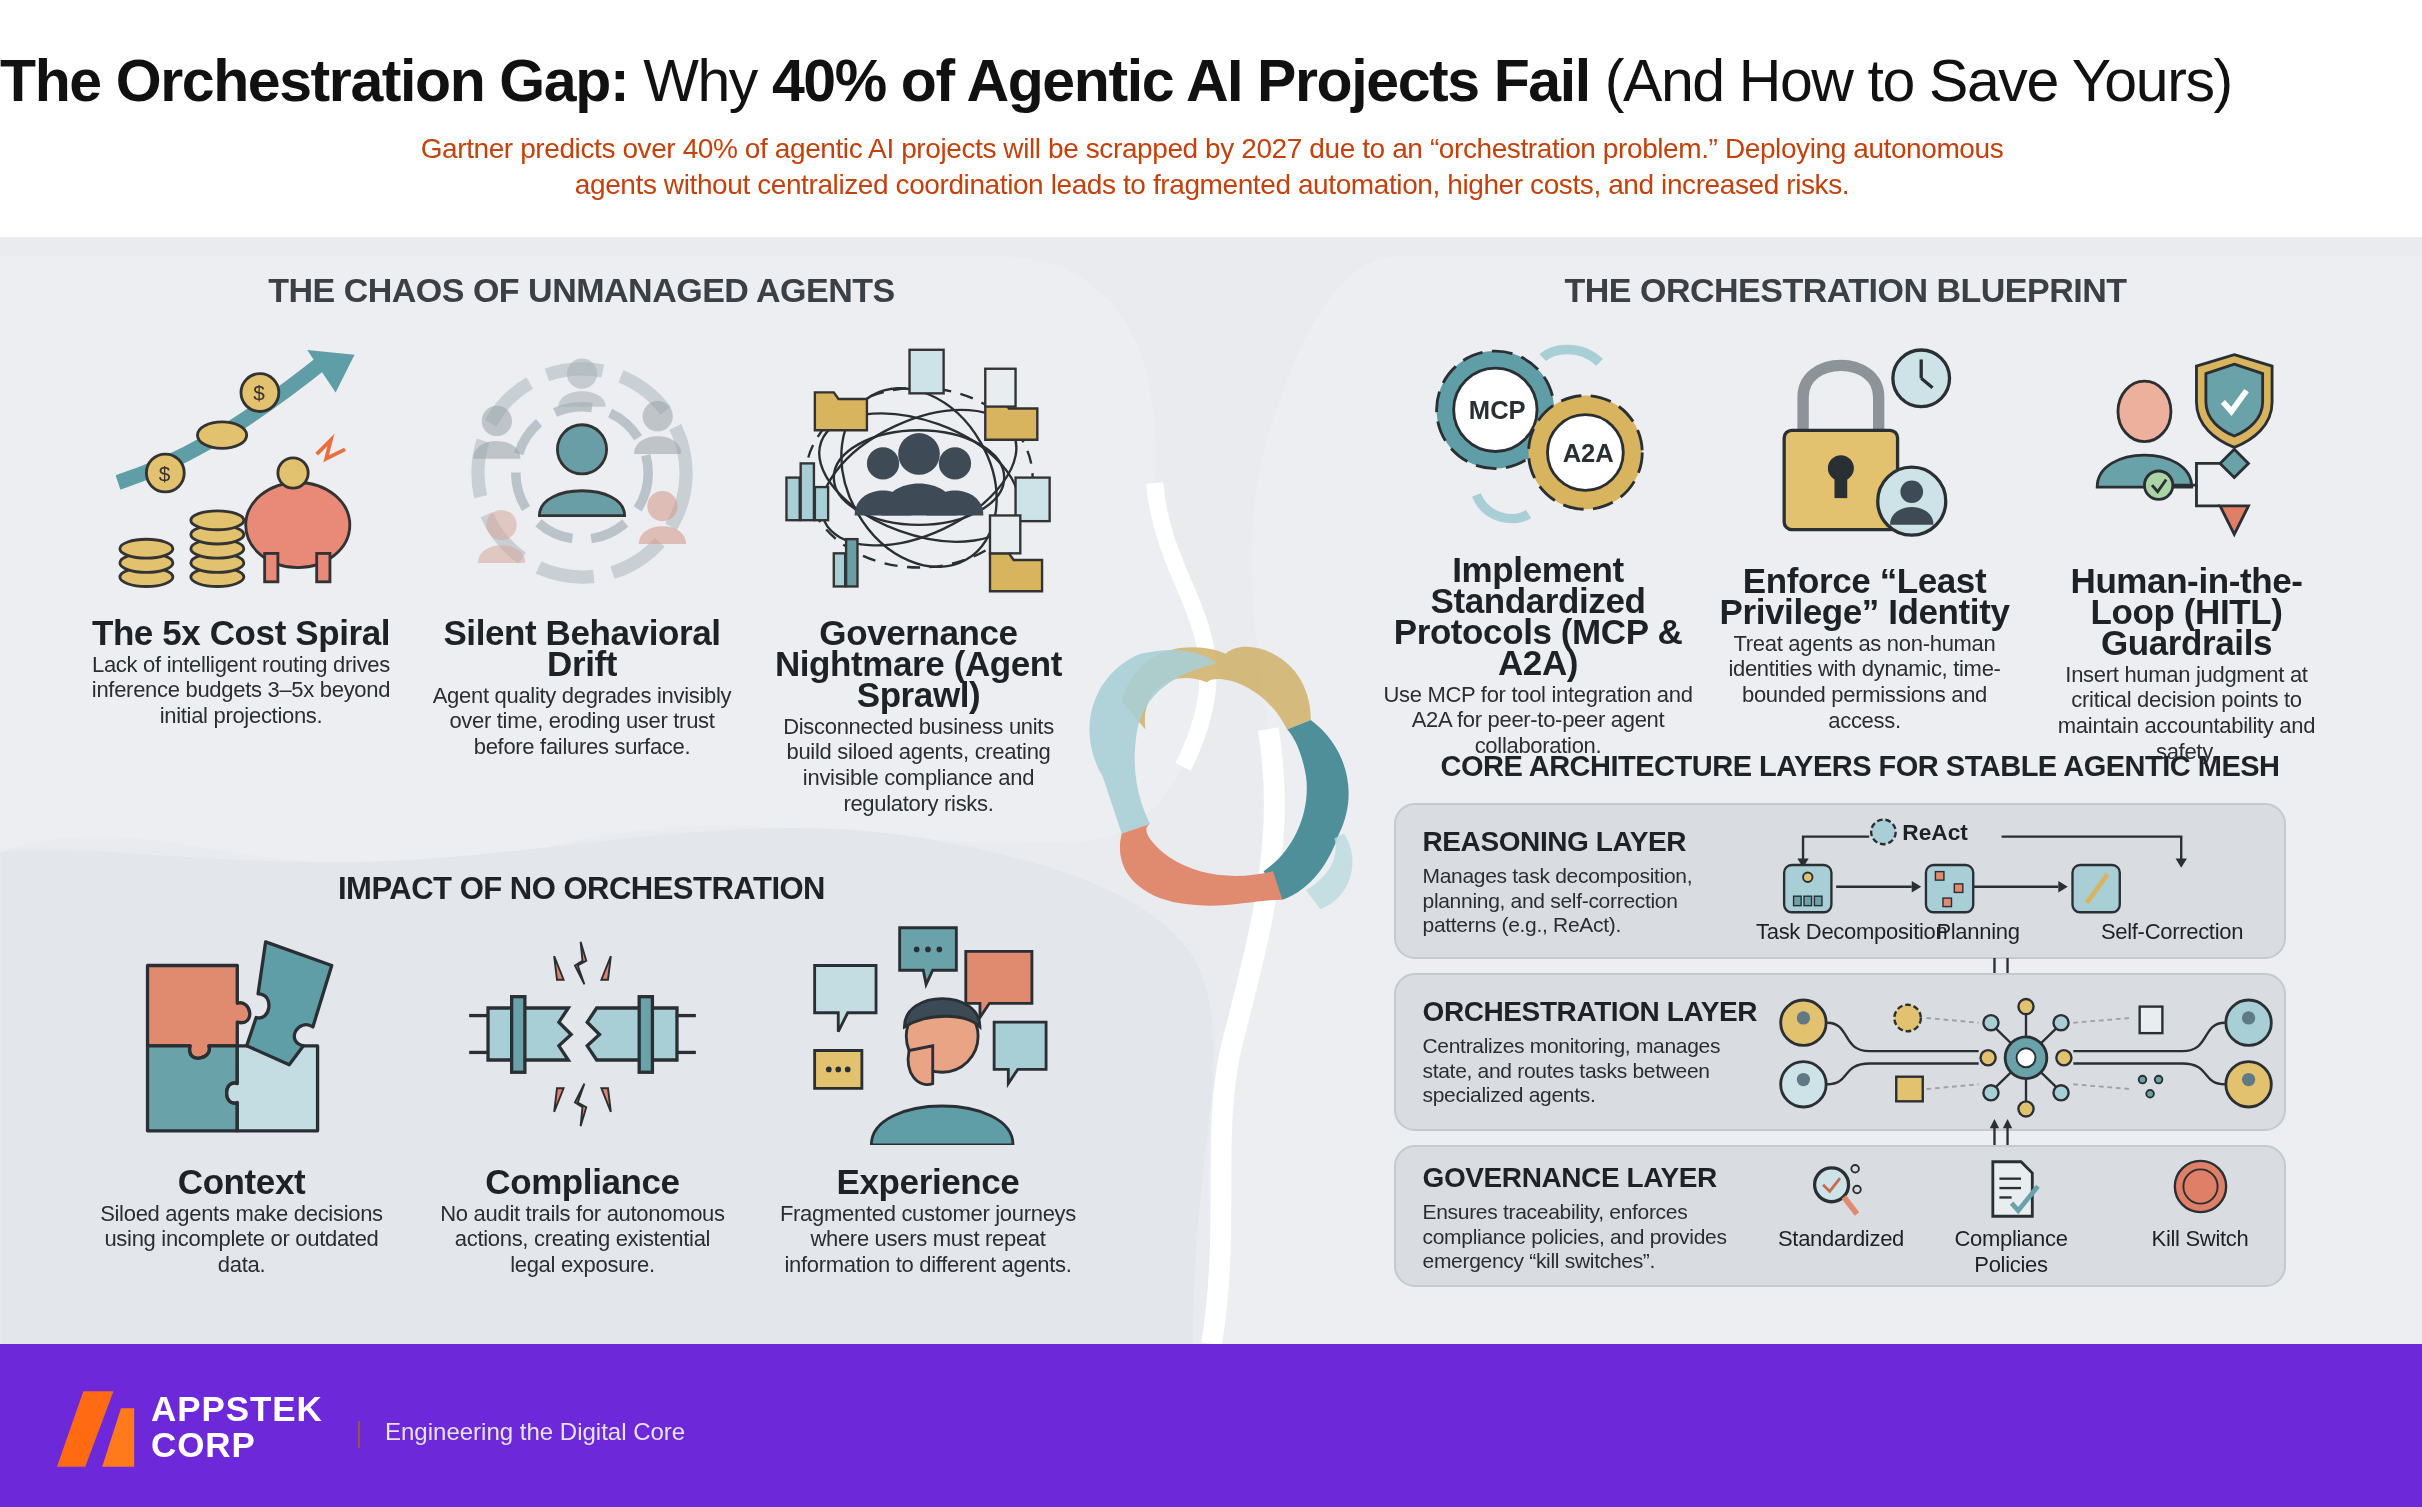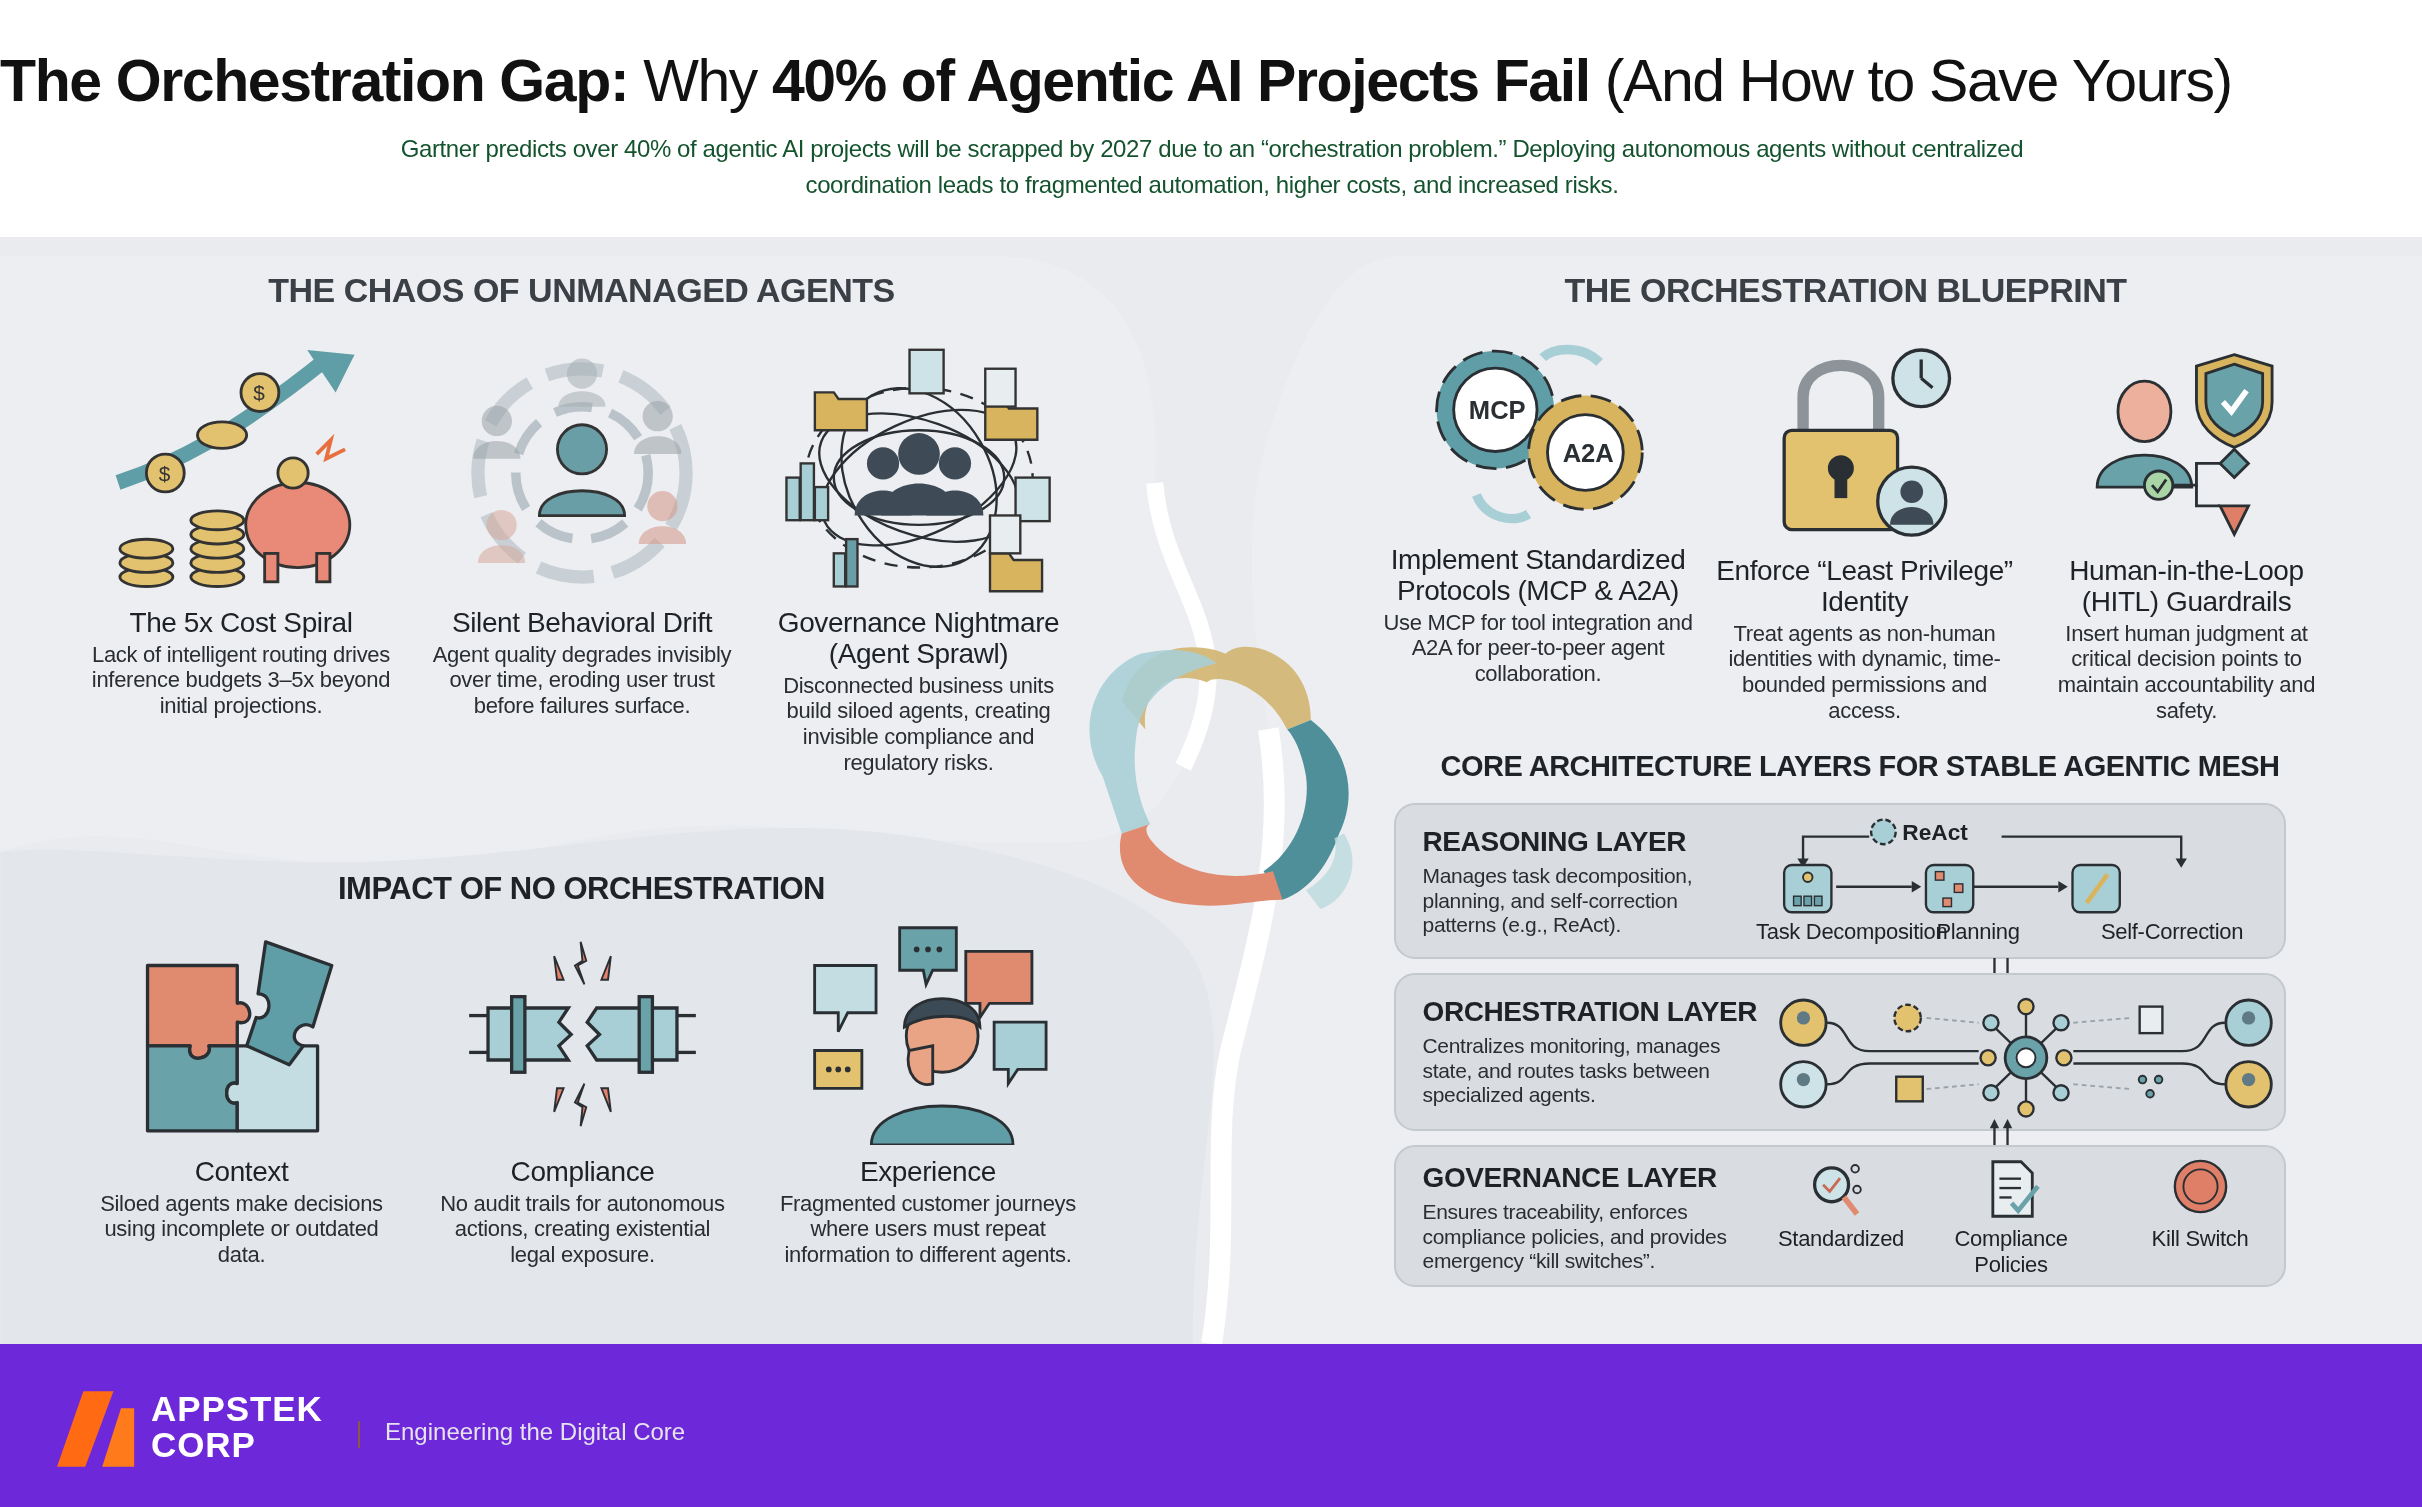--- a/index.html
+++ b/index.html
@@ -4,33 +4,33 @@
 <style>
   * { box-sizing: border-box; margin: 0; padding: 0; }
   html, body { width: 2423px; height: 1508px; overflow: hidden; background: #ffffff; }
   body { font-family: "Liberation Sans", "DejaVu Sans", sans-serif; color: #1f2226; position: relative; }
 
   
   .header { position: absolute; left: 0; top: 0; width: 2423px; height: 237px; background: #ffffff; text-align: center; }
   .title { position: absolute; top: 47px; left: 0; width: 1972px; font-size: 59px; letter-spacing: -1.4px; color: #111; white-space: nowrap; }
   .title b { font-weight: 700; }
   .title span.reg { font-weight: 400; }
-  .subtitle { position: absolute; top: 131px; left: 379px; width: 1666px; font-size: 24px; line-height: 36px; color: #14532d; text-align: center; letter-spacing: -0.4px; }
+  .subtitle { position: absolute; top: 131px; left: 379px; width: 1666px; font-size: 28px; line-height: 36px; color: #c2410c; text-align: center; letter-spacing: -0.4px; }
 
   
   .bg { position: absolute; left: 0; top: 237px; width: 2423px; height: 1107px; background: #e9ebee; }
   .bg svg { position: absolute; left: 0; top: 0; }
 
   
   .sec-title { position: absolute; font-weight: 700; font-size: 34px; color: #3b4046; letter-spacing: -0.5px; text-align: center; white-space: nowrap; }
 
   
   .card { position: absolute; text-align: center; }
   .card .icon { margin: 0 auto; display: block; }
-  .card h3 { font-size: 28px; font-weight: 400; color: #1e2125; line-height: 31px; letter-spacing: -0.4px; margin-top: 11px; }
+  .card h3 { font-size: 35px; font-weight: 700; color: #1e2125; line-height: 31px; letter-spacing: -0.4px; margin-top: 21px; }
   .card p { font-size: 22px; line-height: 25.6px; color: #2a2d31; letter-spacing: -0.3px; margin-top: 3.8px; }
 
   
   .layer { position: absolute; left: 1394px; width: 892px; background: #d9dde1; border: 2.8px solid #c4c9ce; border-radius: 21px; }
   .layer h4 { position: absolute; left: 26.5px; font-size: 28px; font-weight: 700; color: #1e2125; letter-spacing: -0.4px; }
   .layer p { position: absolute; left: 26.5px; width: 322px; font-size: 21px; line-height: 24.6px; color: #2a2d31; letter-spacing: -0.3px; }
   .lbl { position: absolute; font-size: 22px; color: #1e2125; text-align: center; white-space: nowrap; letter-spacing: -0.3px; }
 
   
   .footer { position: absolute; left: 0; top: 1344px; width: 2423px; height: 164px; background: #6d28d9; }

